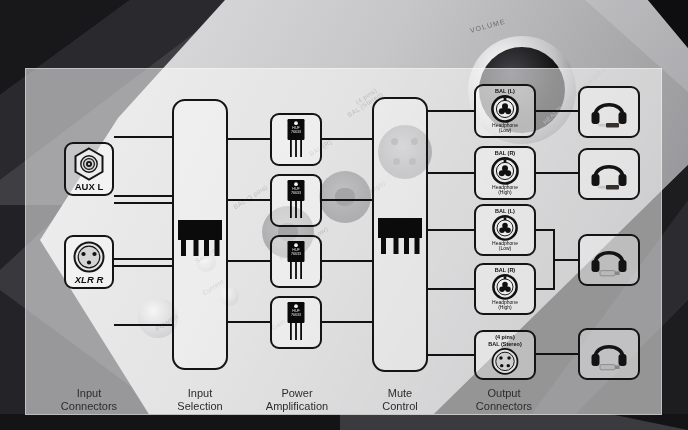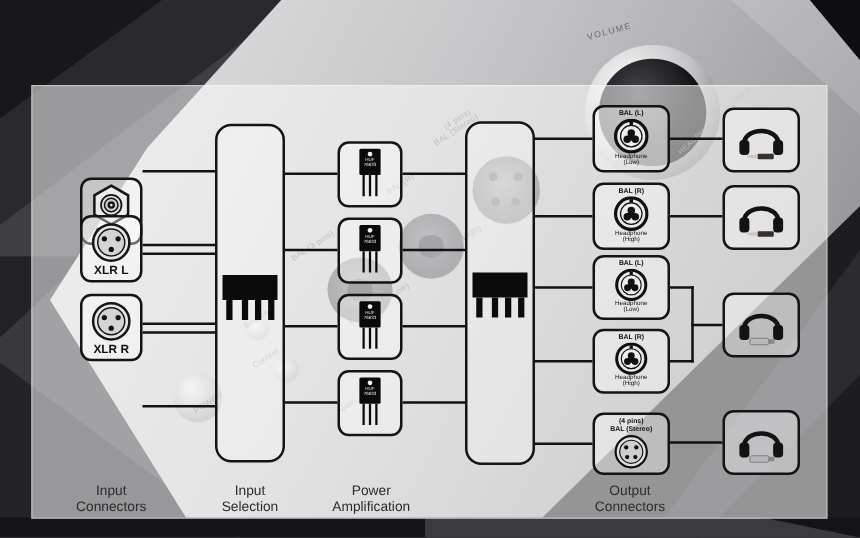--- a/index.html
+++ b/index.html
@@ -54,21 +54,21 @@
   
   .overlay{z-index:2;left:25px;top:68px;width:637px;height:347px;
     background:rgba(252,252,252,.54);border:1px solid rgba(255,255,255,.4);box-sizing:border-box;}
   .box{position:absolute;z-index:3;border:2px solid #141414;border-radius:9px;
        background:rgba(255,255,255,.38);box-sizing:border-box;}
   .tall{border-radius:13px;background:rgba(255,255,255,.30);}
   .hline{position:absolute;z-index:3;height:2px;background:#121212;}
   .vline{position:absolute;z-index:3;width:2px;background:#121212;}
 
   .inbox{left:64px;width:50px;height:54px;}
-  .ib1{top:110px;margin-top:32px;} .ib2{top:172px;} .ib3{top:235px;} .ib4{top:298px;}
+  .ib1{top:110px;margin-top:32px;} .ib2{top:172px;} .ib3{top:235px;font-style:italic;} .ib4{top:298px;}
   .inbox svg{position:absolute;left:50%;top:3px;transform:translateX(-50%);}
   .in-label{position:absolute;bottom:2px;left:0;right:0;text-align:center;
             font-size:9.5px;font-weight:600;color:#111;}
 
   .selbox{left:172px;top:99px;width:56px;height:271px;}
   .mutebox{left:372px;top:97px;width:56px;height:275px;}
   .relay{position:absolute;left:50%;top:118px;transform:translateX(-50%);}
 
   .pbox{left:270px;width:52px;height:53px;}
   .pb1{top:113px;} .pb2{top:174px;} .pb3{top:235px;} .pb4{top:296px;}
@@ -147,30 +147,20 @@
   <div class="box inbox ib1">
     <svg width="34" height="34" viewBox="0 0 34 34">
       <polygon points="17,1.5 30.5,9.25 30.5,24.75 17,32.5 3.5,24.75 3.5,9.25" fill="#ececec" stroke="#151515" stroke-width="2"></polygon>
       <circle cx="17" cy="17" r="8.2" fill="#dcdcdc" stroke="#151515" stroke-width="1.4"></circle>
       <circle cx="17" cy="17" r="5.4" fill="#cfcfcf" stroke="#151515" stroke-width="1.2"></circle>
       <circle cx="17" cy="17" r="3" fill="#161616"></circle>
         <circle cx="17" cy="17" r="1.1" fill="#e8e8e8"></circle>
     </svg>
     <span class="in-label">AUX L</span>
   </div>
-  <div class="box inbox ib2">
-    <svg width="34" height="34" viewBox="0 0 34 34">
-      <circle cx="17" cy="17" r="14.5" fill="#e6e6e6" stroke="#151515" stroke-width="2"></circle>
-      <circle cx="17" cy="17" r="10.8" fill="#d4d4d4" stroke="#151515" stroke-width="1.2"></circle>
-      <circle cx="11.5" cy="14" r="2.1" fill="#111"></circle>
-        <circle cx="22.5" cy="14" r="2.1" fill="#111"></circle>
-      <circle cx="17" cy="22.5" r="2.1" fill="#111"></circle>
-    </svg>
-    <span class="in-label">XLR L</span>
-  </div>
   <div class="box inbox ib3">
     <svg width="34" height="34" viewBox="0 0 34 34">
       <circle cx="17" cy="17" r="14.5" fill="#e6e6e6" stroke="#151515" stroke-width="2"></circle>
       <circle cx="17" cy="17" r="10.8" fill="#d4d4d4" stroke="#151515" stroke-width="1.2"></circle>
       <circle cx="11.5" cy="14" r="2.1" fill="#111"></circle>
         <circle cx="22.5" cy="14" r="2.1" fill="#111"></circle>
       <circle cx="17" cy="22.5" r="2.1" fill="#111"></circle>
     </svg>
     <span class="in-label">XLR R</span>
   </div>
@@ -387,16 +377,18 @@
   <div class="vline" style="left:553px;top:229px;height:61px;"></div>
   <div class="hline" style="left:553px;top:259px;width:25px;"></div>
   <div class="hline" style="left:536px;top:353px;width:42px;"></div>
 
   <div class="col-label cl1">Input
 Connectors</div>
   <div class="col-label cl2">Input
 Selection</div>
   <div class="col-label cl3">Power
 Amplification</div>
+  <div class="col-label cl4">Mute
+Control</div>
   <div class="col-label cl5">Output
 Connectors</div>
 
 </div>
 
 </body></html>

